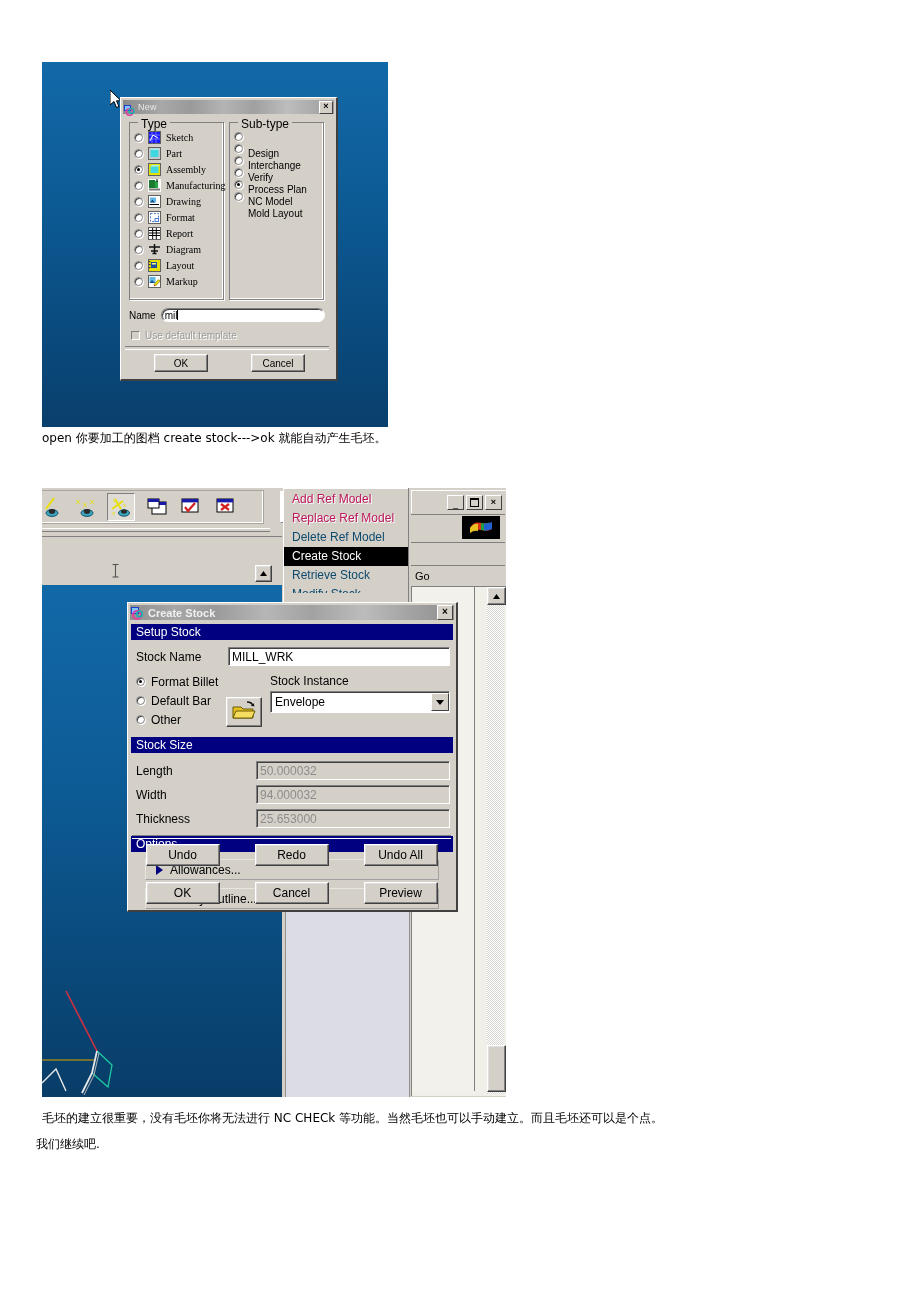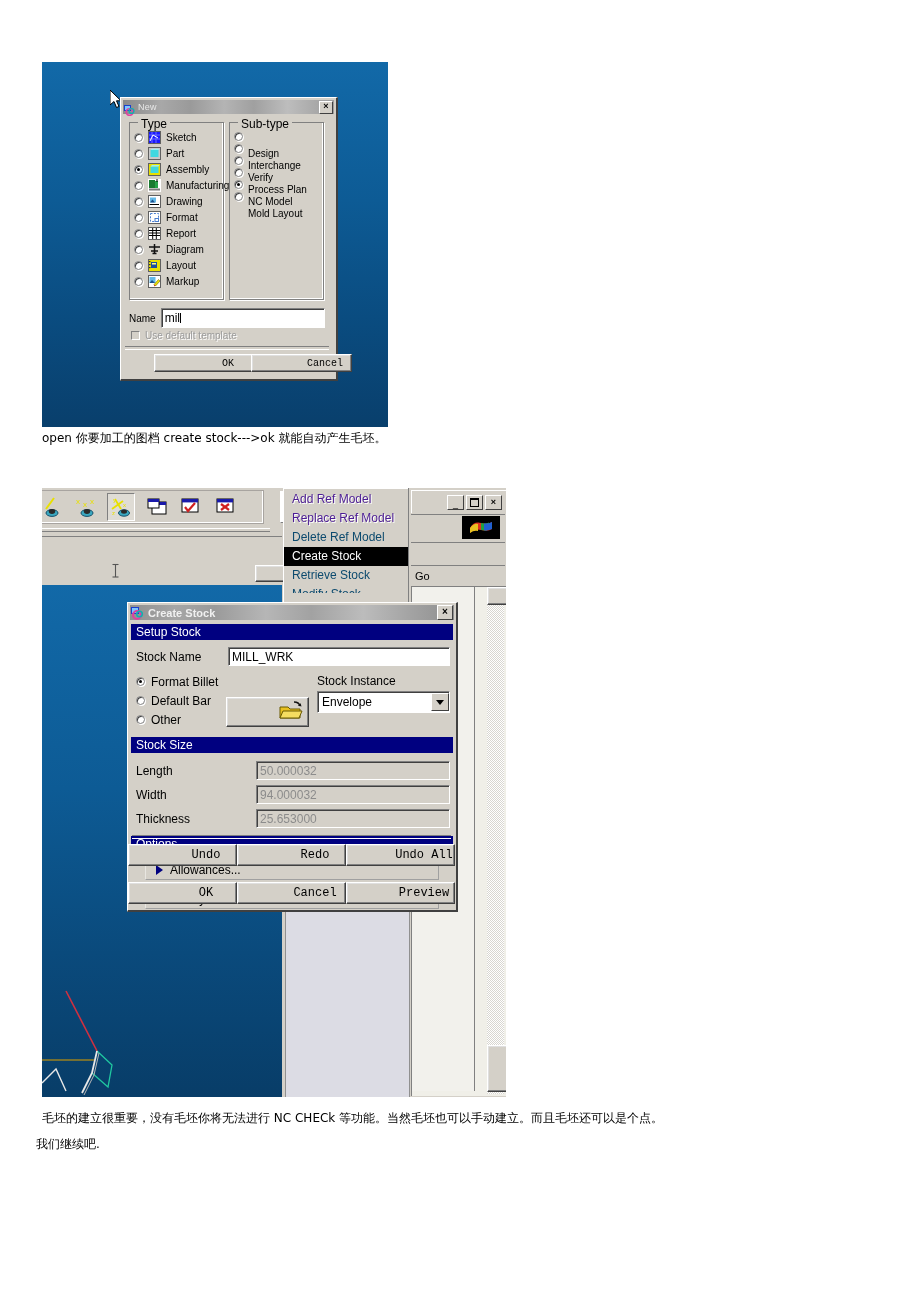--- a/index.html
+++ b/index.html
@@ -14,30 +14,29 @@
     font-family: "Liberation Sans", sans-serif;
     overflow: hidden;
   }
   .w2k-btn {
     background: #d4d0c8;
     border-top: 1px solid #ffffff;
     border-left: 1px solid #ffffff;
     border-right: 1px solid #404040;
     border-bottom: 1px solid #404040;
     box-shadow: inset -1px -1px 0 #808080, inset 1px 1px 0 #dfdfdf;
-    font-family: Liberation Mono, monospace;
+    font-family: Liberation Sans, sans-serif;
     font-size: 10px;
     color: #000;
     text-align: center;
     line-height: normal;
     display: flex;
     align-items: center;
     justify-content: center;
     cursor: default;
-    padding-left: 47px;
   }
   .radio {
     width: 9px; height: 9px;
     border-radius: 50%;
     background: #ffffff;
     border: 1px solid #808080;
     box-shadow: inset 1px 1px 0 #404040, 1px 1px 0 #ffffff;
     box-sizing: border-box;
     position: relative;
     flex: 0 0 auto;
@@ -206,21 +205,21 @@
   .mi {
     height: 19px;
     line-height: 19px;
     padding-left: 8px;
     font-size: 12px;
     color: #0c4a6e;
     white-space: nowrap;
     cursor: default;
   }
   .mi.disabled {
-    color: #4c1d95;
+    color: #be185d;
     text-shadow: 1px 1px 0 #ffffff;
   }
   .mi.hl2 { background:#000000; color:#ffffff; }
 
   
   #browser {
     position: absolute;
     left: 366px; top: 0px;
     width: 98px; height: 609px;
     background: #d4d0c8;
@@ -362,21 +361,21 @@
           <circle cx="5.5" cy="7" r="3.3" fill="none" stroke="#e040a0" stroke-width="1.6"></circle>
           <circle cx="7.5" cy="6" r="2.4" fill="none" stroke="#12b0b0" stroke-width="1.4"></circle>
         </svg>
       </span>
       <span class="tt">New</span>
       <span class="closebtn">×</span>
     </div>
 
     <div class="grp" style="left:8px; top:24px; width:93px; height:176px;">
       <span class="grp-title">Type</span>
-      <div style="padding-top:6px;">
+      <div style="padding-top:6px;font-family:Liberation Serif, serif;">
         <div class="typerow">
           <span class="radio"></span>
           <span class="micon" style="background:#1a1aff;">
             <svg width="11" height="11" viewBox="0 0 11 11" style="position:absolute;left:0;top:0;">
               <line x1="0" y1="3" x2="11" y2="3" stroke="#6d6dff" stroke-width="1"></line>
               <line x1="0" y1="7" x2="11" y2="7" stroke="#6d6dff" stroke-width="1"></line>
               <line x1="3" y1="0" x2="3" y2="11" stroke="#6d6dff" stroke-width="1"></line>
               <line x1="7" y1="0" x2="7" y2="11" stroke="#6d6dff" stroke-width="1"></line>
               <polyline points="1,9 4,3 9,6" fill="none" stroke="#ffffff" stroke-width="1"></polyline>
             </svg>
@@ -523,21 +522,21 @@
         </div>
         <div class="subrow">
           <span class="radio"></span>
           <span class="lbl">Mold Layout</span>
         </div>
       </div>
     </div>
 
     <div style="position:absolute;left:8px;top:210px;width:196px;display:flex;align-items:center;gap:5px;">
       <span class="fieldlbl" style="font-size:10px;">Name</span>
-      <span class="textinput" style="flex:1;height:20px;font-size:12px;position:relative;">
+      <span class="textinput" style="flex:1;height:14px;font-size:10px;position:relative;border-radius:7px;">
         <span>mil</span>
         <span style="display:inline-block;width:1px;height:10px;background:#000;margin-left:0px;"></span>
       </span>
     </div>
 
     <div style="position:absolute;left:10px;top:232px;display:flex;align-items:center;gap:5px;text-align:right;">
       <span style="width:9px;height:9px;background:#d4d0c8;border-top:1px solid #808080;border-left:1px solid #808080;border-right:1px solid #fff;border-bottom:1px solid #fff;box-sizing:border-box;"></span>
       <span style="font-size:10px;color:#9b9b9b;text-shadow:1px 1px 0 #ffffff;">Use default template</span>
     </div>
 

